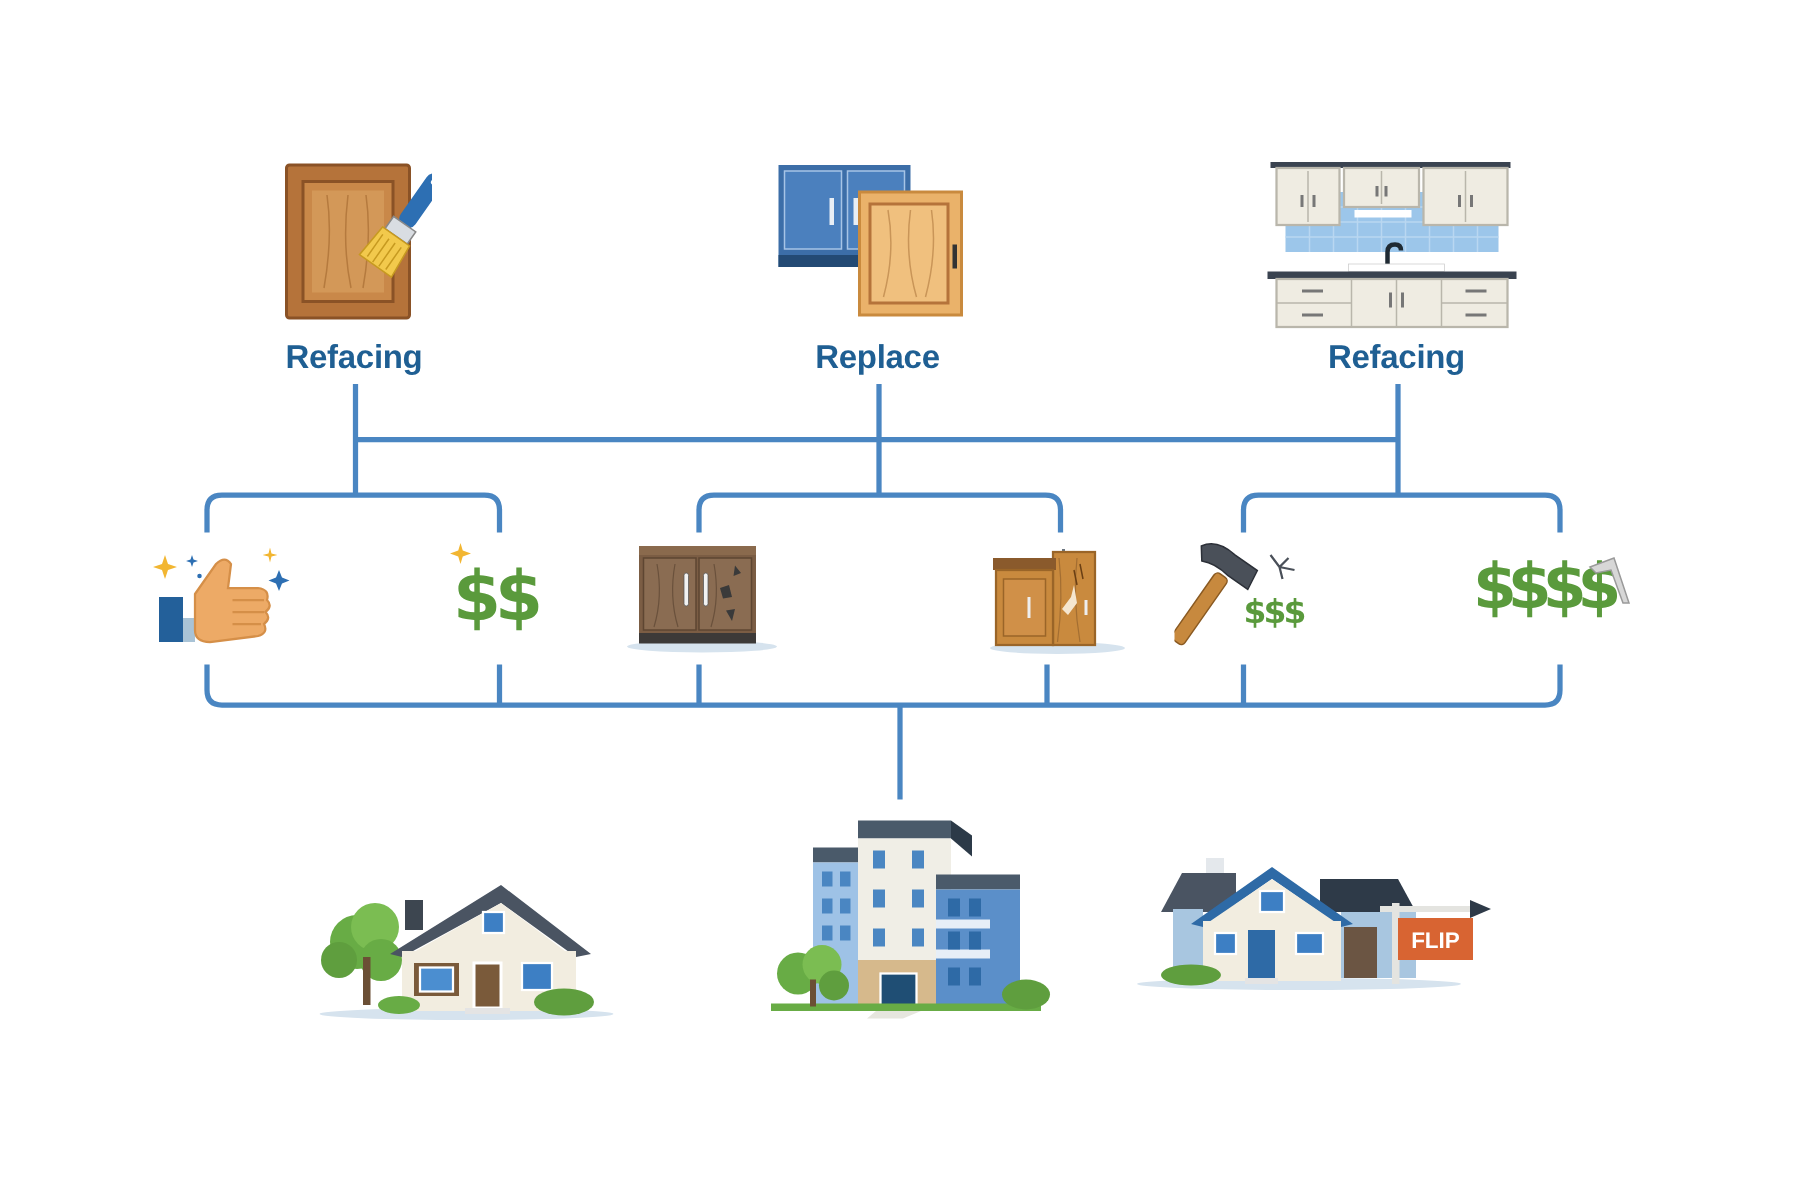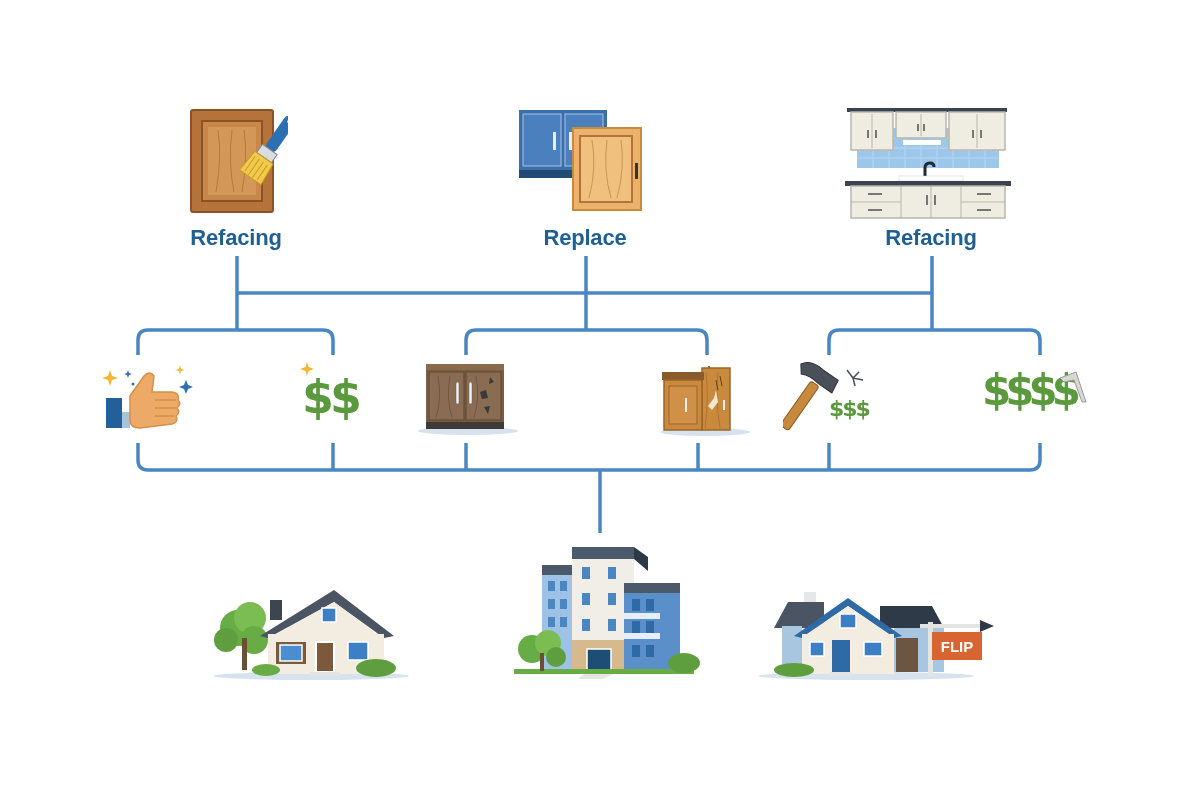--- a/index.html
+++ b/index.html
@@ -237,21 +237,21 @@
     <rect x="10" y="124" width="180" height="5" fill="#68ac45"></rect>
     <polygon points="80,129 110,129 98,134 74,134" fill="#e6e6de"></polygon>
     <circle cx="28" cy="104" r="14" fill="#68ac45"></circle>
     <circle cx="44" cy="98" r="13" fill="#7bbd52"></circle>
     <circle cx="52" cy="112" r="10" fill="#5f9e3e"></circle>
     <rect x="36" y="108" width="4" height="18" fill="#6b4f35"></rect>
     <ellipse cx="180" cy="118" rx="16" ry="10" fill="#5f9e3e"></ellipse>
   </svg>
 </div>
 
-<div class="icon" style="left:754px;top:584px;">
+<div class="icon" style="left:754px;top:564px;">
   <svg width="250" height="98" viewBox="0 0 250 98">
     <ellipse cx="112" cy="92" rx="108" ry="4" fill="#d6e3ee"></ellipse>
     <rect x="50" y="8" width="12" height="18" fill="#e4e8ec"></rect>
     <polygon points="20,44 34,18 70,18 70,44" fill="#4a5462"></polygon>
     <rect x="28" y="42" width="20" height="46" fill="#a8c6e0"></rect>
     <polygon points="126,22 178,22 190,44 126,44" fill="#2e3a48"></polygon>
     <rect x="140" y="44" width="50" height="44" fill="#a8c6e0"></rect>
     <rect x="142" y="54" width="22" height="34" fill="#6b5543"></rect>
     <polygon points="40,52 94,14 148,52 140,54 94,22 48,54" fill="#2e6aa6"></polygon>
     <rect x="48" y="50" width="92" height="40" fill="#f2ede0"></rect>

